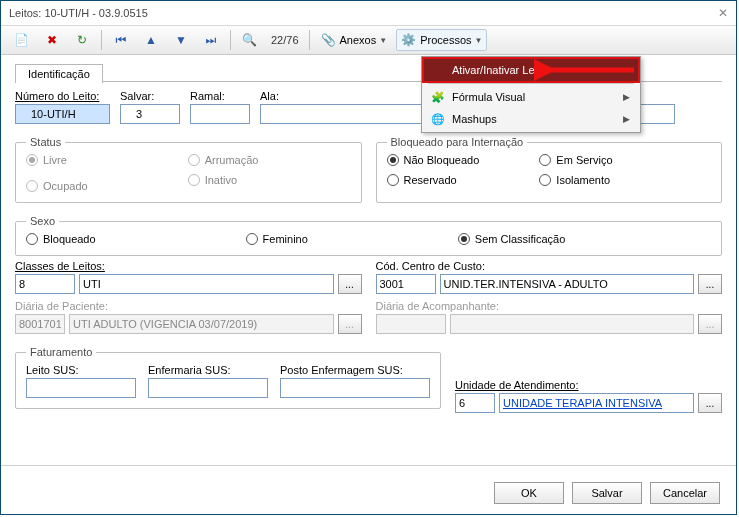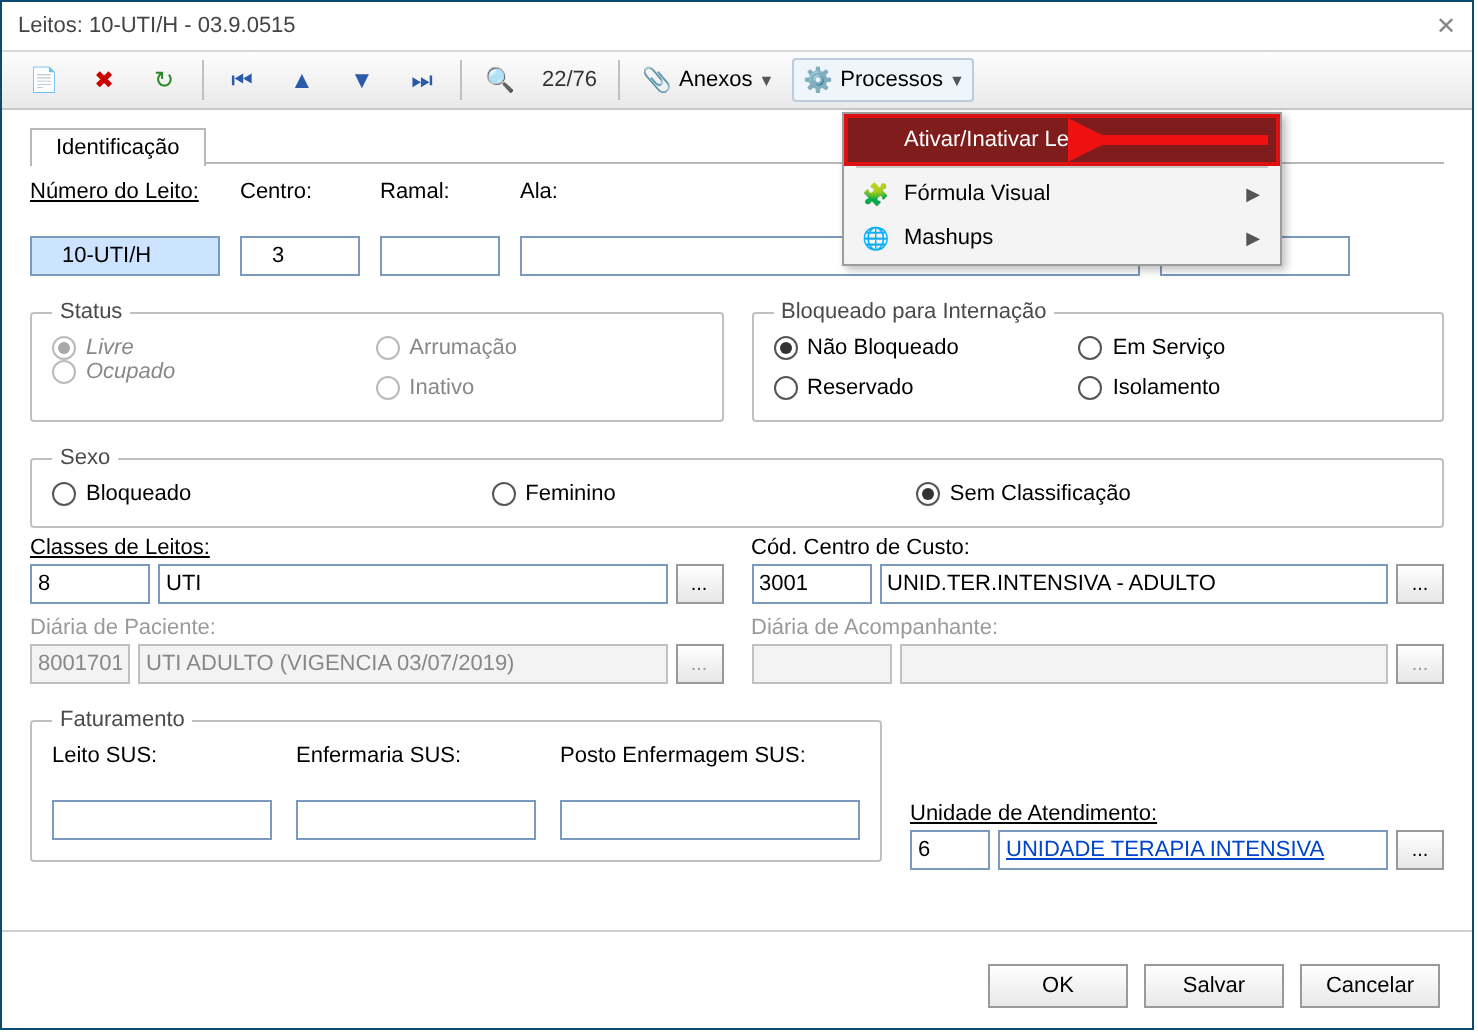--- a/index.html
+++ b/index.html
@@ -79,21 +79,21 @@
     position: relative;
     top:1px;
     z-index:2;
   }
   .tabline {
     border-bottom: 1px solid #b8b8b8;
     margin-top:-1px;
   }
   .row { display:flex; align-items:flex-end; gap:10px; margin:8px 0 4px 0; flex-wrap:wrap;}
   .field { display:flex; flex-direction:column; }
-  .field label { font-size:11px; margin-bottom:16px; }
+  .field label { font-size:11px; margin-bottom:2px; }
   .field input[type=text] {
     border:1px solid #7a9ac0;
     padding: 2px 15px;
     font-size:11px;
     height:20px;
     background:#fff;
   }
   .field input.sel { background:#cce4ff; }
   .underline-label { text-decoration: underline; }
   fieldset {
@@ -269,21 +269,21 @@
     <span class="tab">Identificação</span>
     <div class="tabline"></div>
 
     
     <div class="row">
       <div class="field" style="width:95px;">
         <label class="underline-label">Número do Leito:</label>
         <input type="text" class="sel" value="10-UTI/H" style="">
       </div>
       <div class="field" style="width:60px;">
-        <label>Centro:</label>
+        <label>Salvar:</label>
         <input type="text" value="3" style="">
       </div>
       <div class="field" style="width:60px;">
         <label>Ramal:</label>
         <input type="text" value="" style="">
       </div>
       <div class="field" style="width:310px;">
         <label>Ala:</label>
         <input type="text" value="" style="">
       </div>
@@ -291,21 +291,21 @@
         <label>SUS:</label>
         <input type="text" value="" style="">
       </div>
     </div>
 
     
     <div class="twocols">
       <fieldset class="disabled">
         <legend>Status</legend>
         <div class="radio-row" style="gap:100px;">
-          <div style="display:flex;flex-direction:column;gap:0;font-style:italic;">
+          <div style="display:flex;flex-direction:column;gap:14px;">
             <span class="radio-item">
                 <span class="radio-dot sel"></span>
                 <span>Livre</span>
               </span>
             <span class="radio-item">
                 <span class="radio-dot"></span>
                 <span>Ocupado</span>
               </span>
           </div>
           <div style="display:flex;flex-direction:column;gap:8px;">

